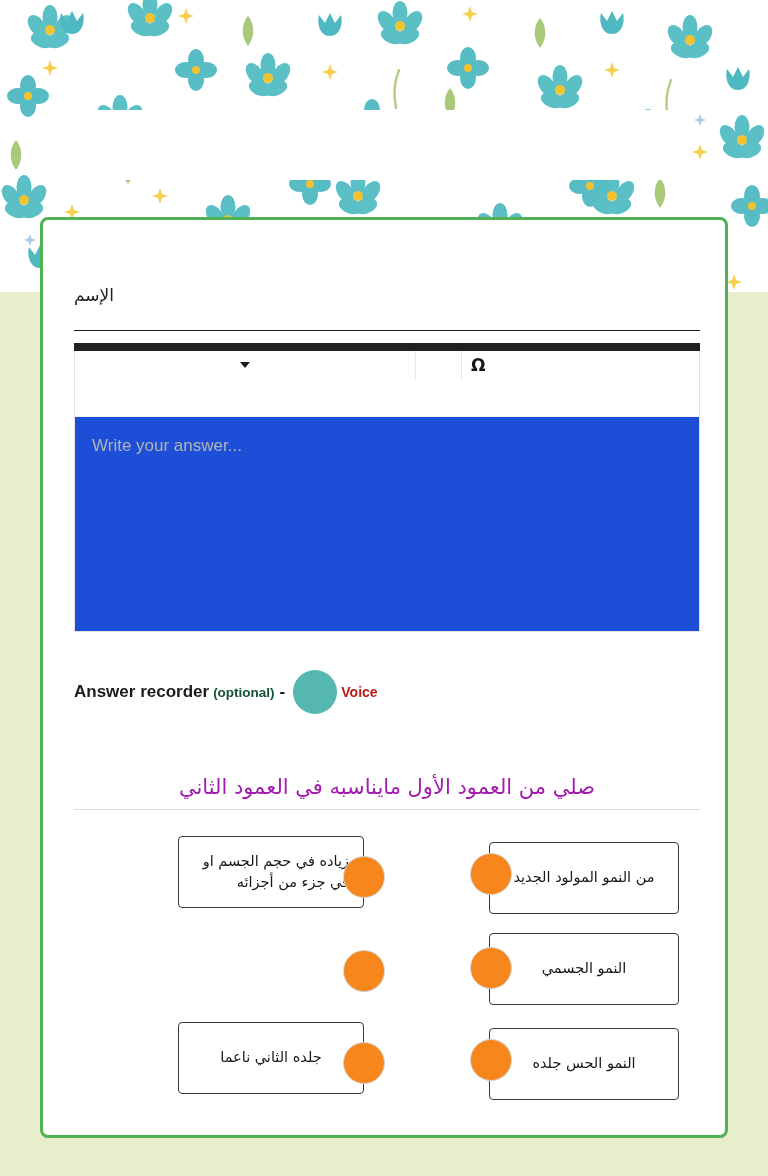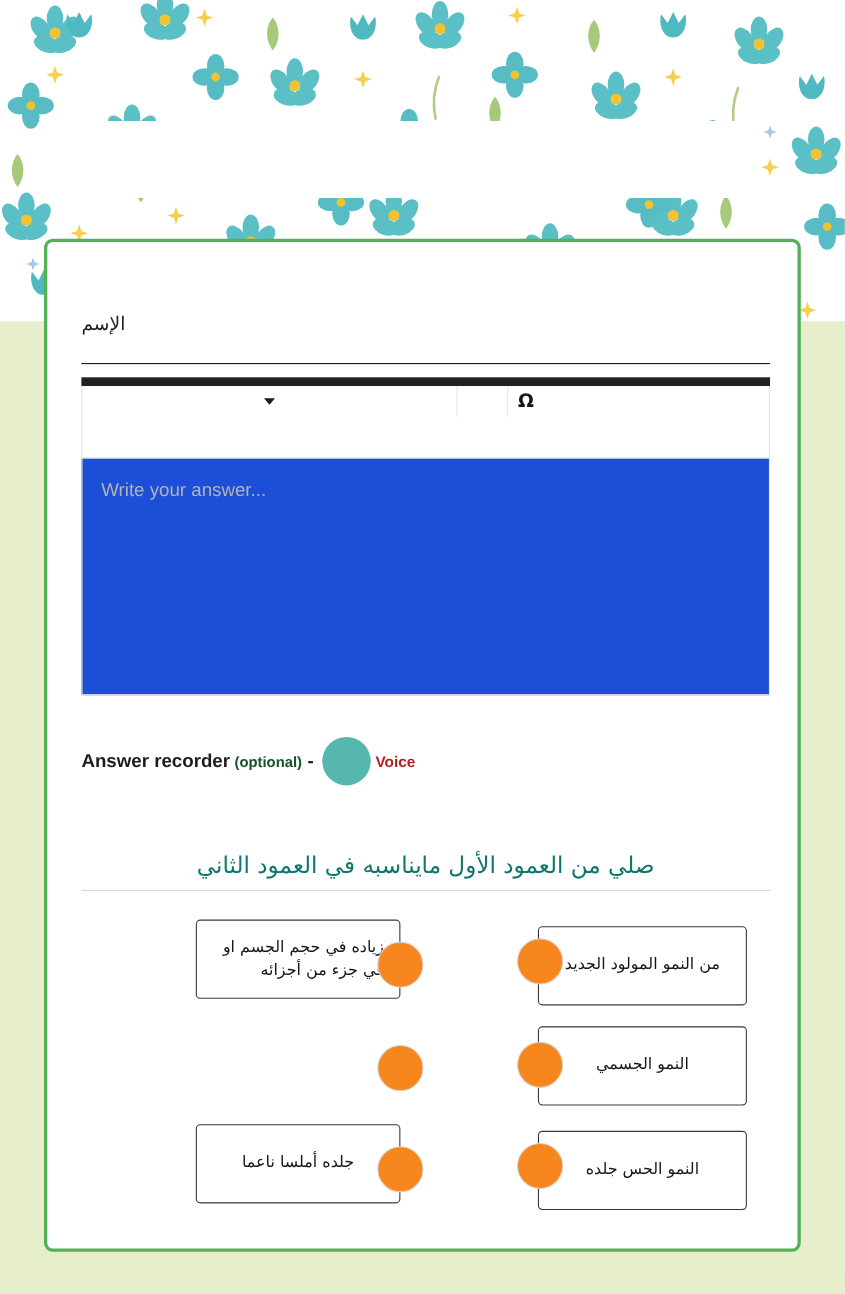--- a/index.html
+++ b/index.html
@@ -194,21 +194,21 @@
   #question-block {
     position: absolute;
     left: 31px;
     top: 555px;
     width: 626px;
   }
   #question-heading {
     direction: rtl;
     text-align: center;
     font-size: 21px;
-    color: #0f766e;
+    color: #a21caf;
     font-family: "DejaVu Sans", sans-serif;
     padding-bottom: 10px;
   }
   #question-rule {
     border-bottom: 1px solid #d9d9d9;
     width: 100%;
   }
 
   
   #match-area {
@@ -440,20 +440,20 @@
       <div class="match-box box-right">من النمو المولود الجديد</div>
     </div>
 
     <div class="match-row" id="row-2">
       <div class="match-dot dot-left"></div>
       <div class="match-dot dot-right"></div>
       <div class="match-box box-right">النمو الجسمي</div>
     </div>
 
     <div class="match-row" id="row-3">
-      <div class="match-box box-left">جلده أملسا ناعما</div>
+      <div class="match-box box-left">جلده الثاني ناعما</div>
       <div class="match-dot dot-left"></div>
       <div class="match-dot dot-right"></div>
       <div class="match-box box-right">النمو الحس جلده</div>
     </div>
 
   </div>
 </div>
 
 </body></html>

